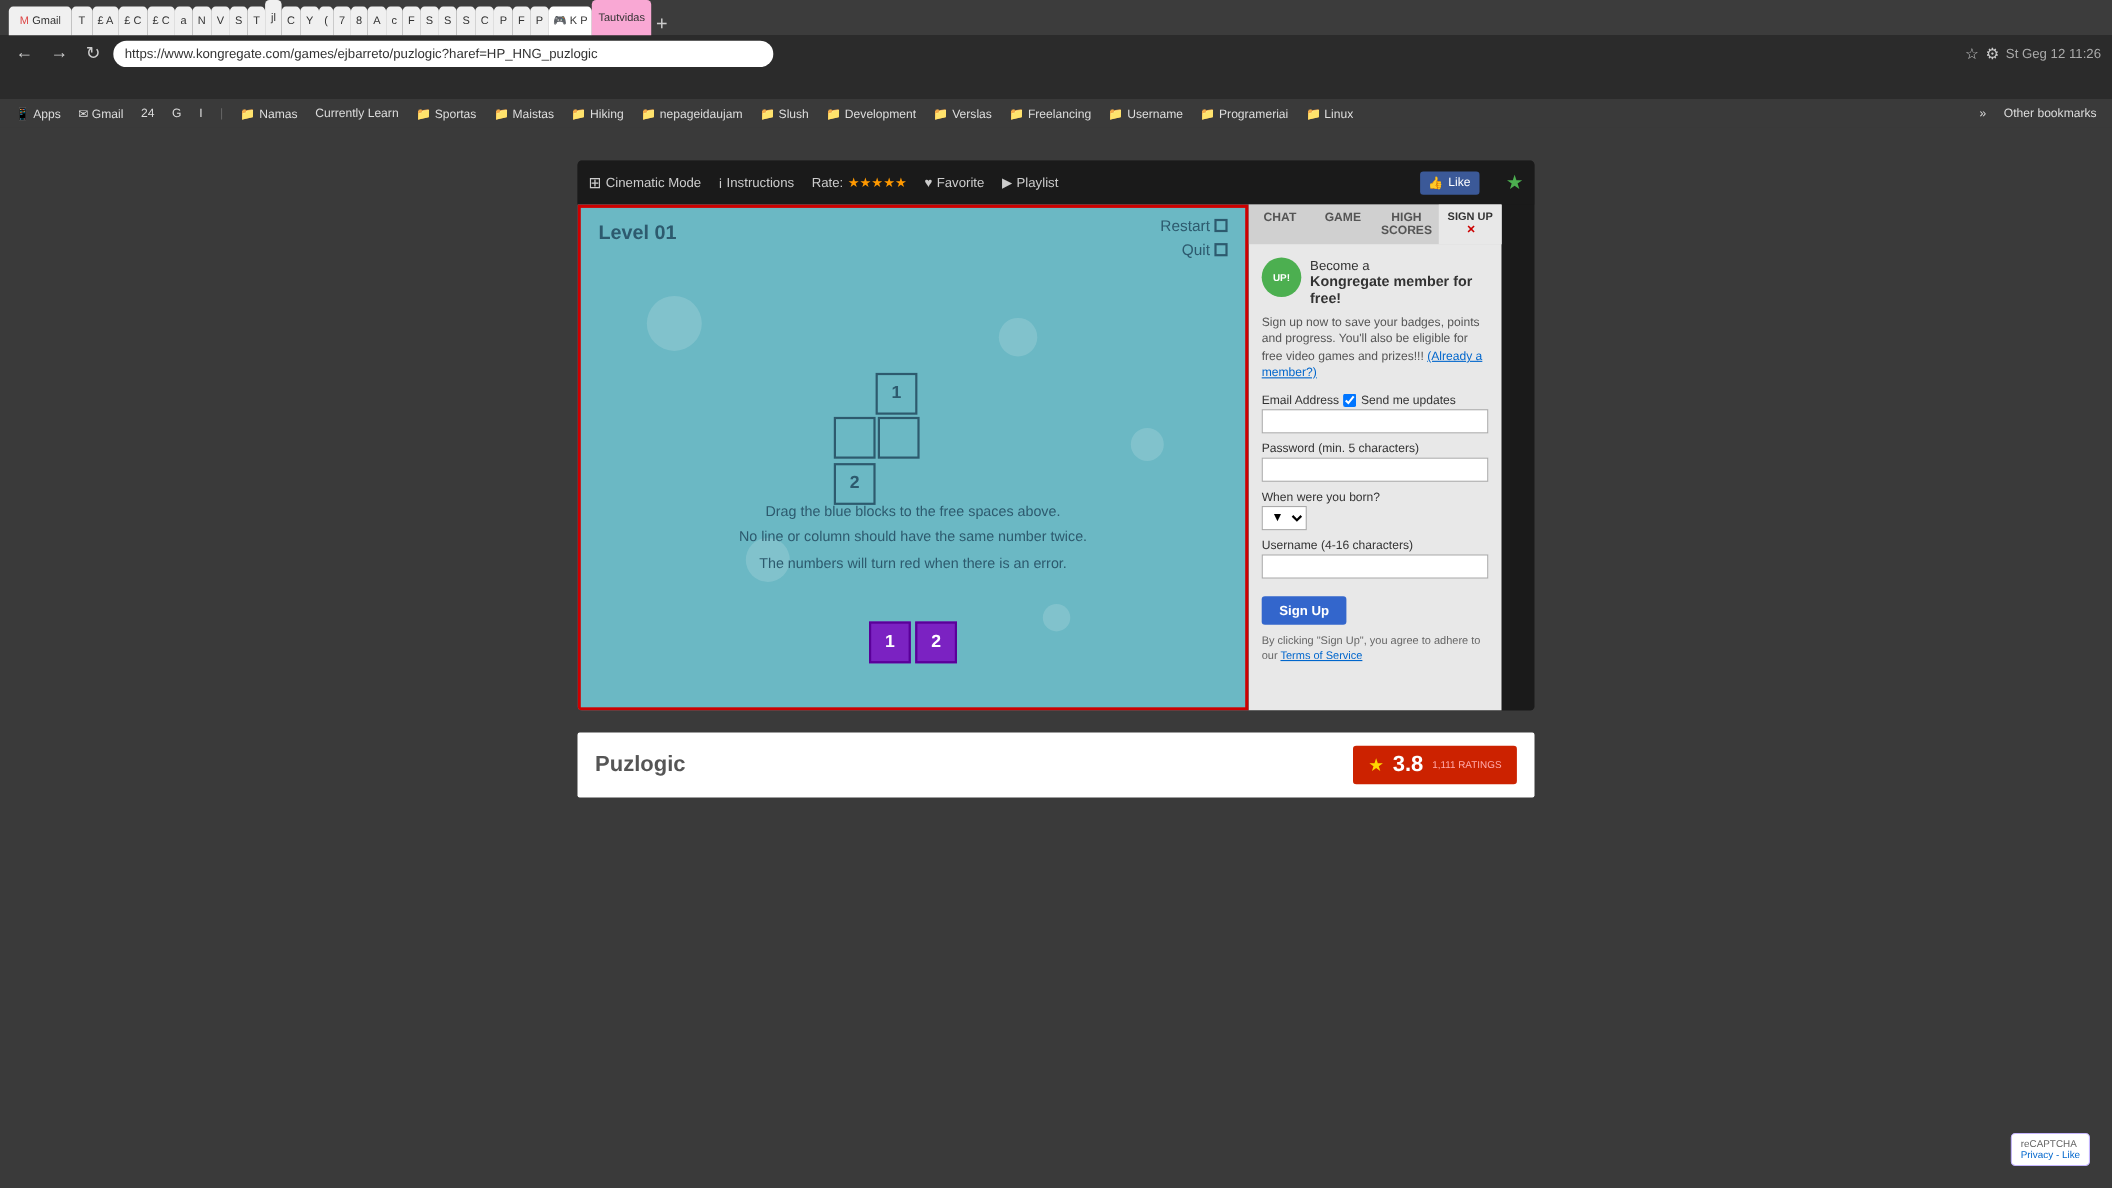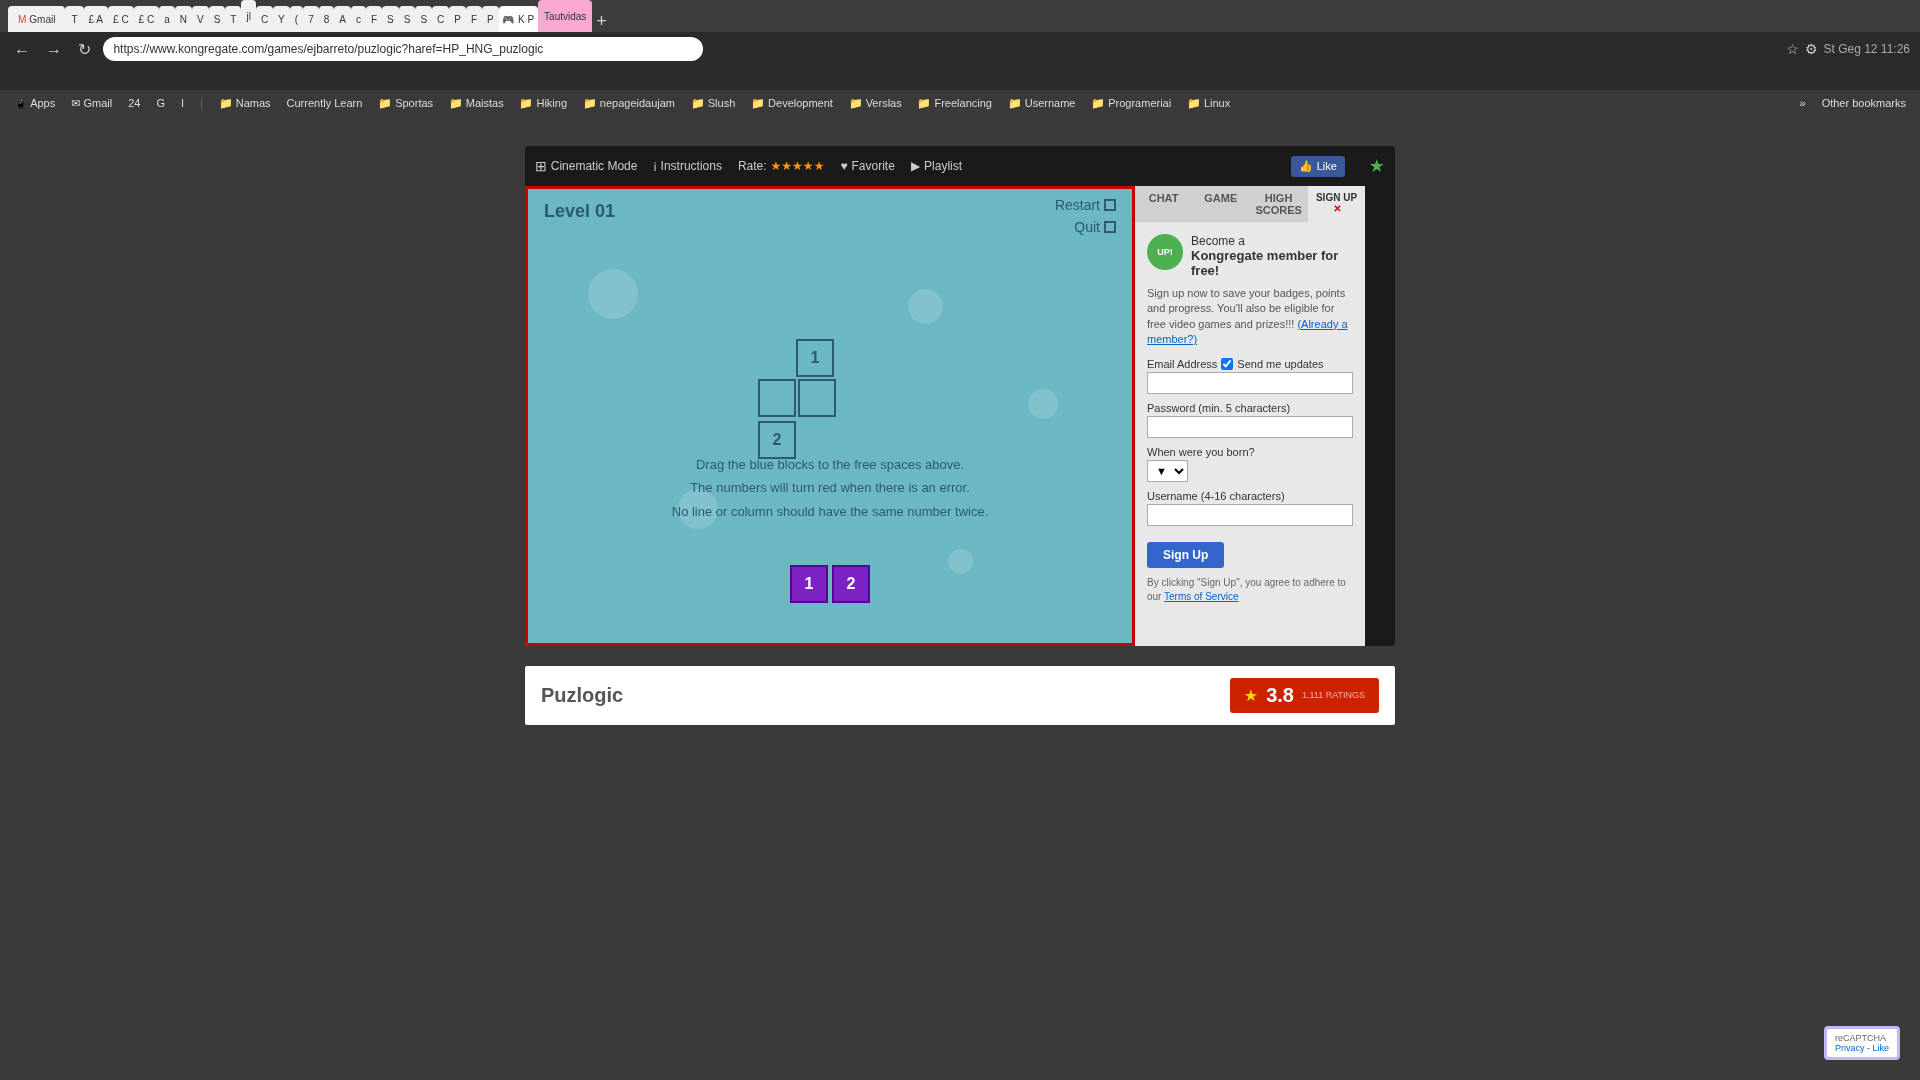--- a/index.html
+++ b/index.html
@@ -54,21 +54,21 @@
     .form-label { font-size: 11px; color: #333; display: flex; align-items: center; gap: 4px; margin-bottom: 2px; }
     .form-input { width: 100%; height: 22px; border: 1px solid #aaa; padding: 0 4px; font-size: 11px; background: #fff; }
     .form-select { height: 22px; border: 1px solid #aaa; padding: 0 4px; font-size: 11px; background: #fff; }
     .checkbox { width: 12px; height: 12px; }
 
     .signup-btn { background: #3366cc; color: white; border: none; padding: 6px 16px; font-size: 12px; font-weight: bold; cursor: pointer; border-radius: 3px; margin: 8px 0; }
     .terms-text { font-size: 10px; color: #666; line-height: 1.4; }
     .terms-link { color: #0066cc; text-decoration: underline; cursor: pointer; }
 
     
-    .recaptcha { position: fixed; bottom: 20px; right: 20px; background: #fff; border: 3px solid #c4b5fd; border-radius: 4px; padding: 4px 8px; font-size: 9px; color: #666; }
+    .recaptcha { position: fixed; bottom: 20px; right: 20px; background: #fff; border: 1px solid #c4b5fd; border-radius: 4px; padding: 4px 8px; font-size: 9px; color: #666; }
   </style>
 </head>
 <body>
 
 <div class="browser-top">
   <div class="tab-bar">
     <div class="tab" style="background:#f0f0f0">
         <span style="color:#d44;font-size:10px;margin-right:3px;">M</span>
         <span style="font-size:10px;overflow:hidden;max-width:90px;white-space:nowrap;">Gmail</span>
       </div>
@@ -199,22 +199,22 @@
             <div class="grid-cell" style="top:0;left:38px;">1</div>
 
             <div class="grid-cell" style="top:40px;left:0;"></div>
             <div class="grid-cell" style="top:40px;left:40px;"></div>
 
             <div class="grid-cell" style="top:82px;left:0;">2</div>
           </div>
 
           <div class="instructions">
             <div>Drag the blue blocks to the free spaces above.</div>
+            <div>No line or column should have the same number twice.</div>
             <div>The numbers will turn red when there is an error.</div>
-            <div>No line or column should have the same number twice.</div>
           </div>
 
           <div class="drag-blocks">
             <div class="drag-block">1</div>
             <div class="drag-block">2</div>
           </div>
         </div>
 
         <div class="right-panel">
           <div class="panel-tabs">

